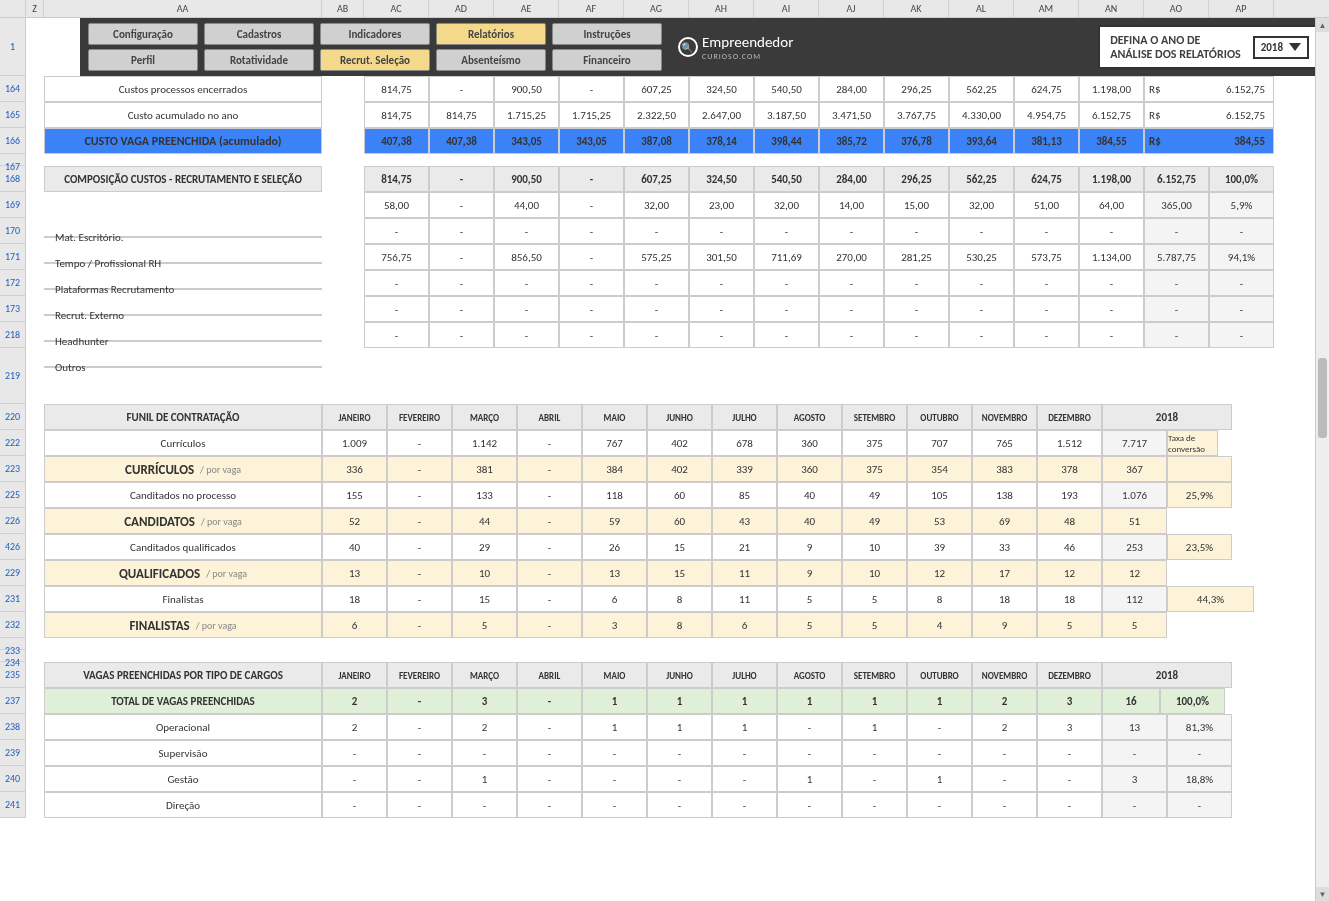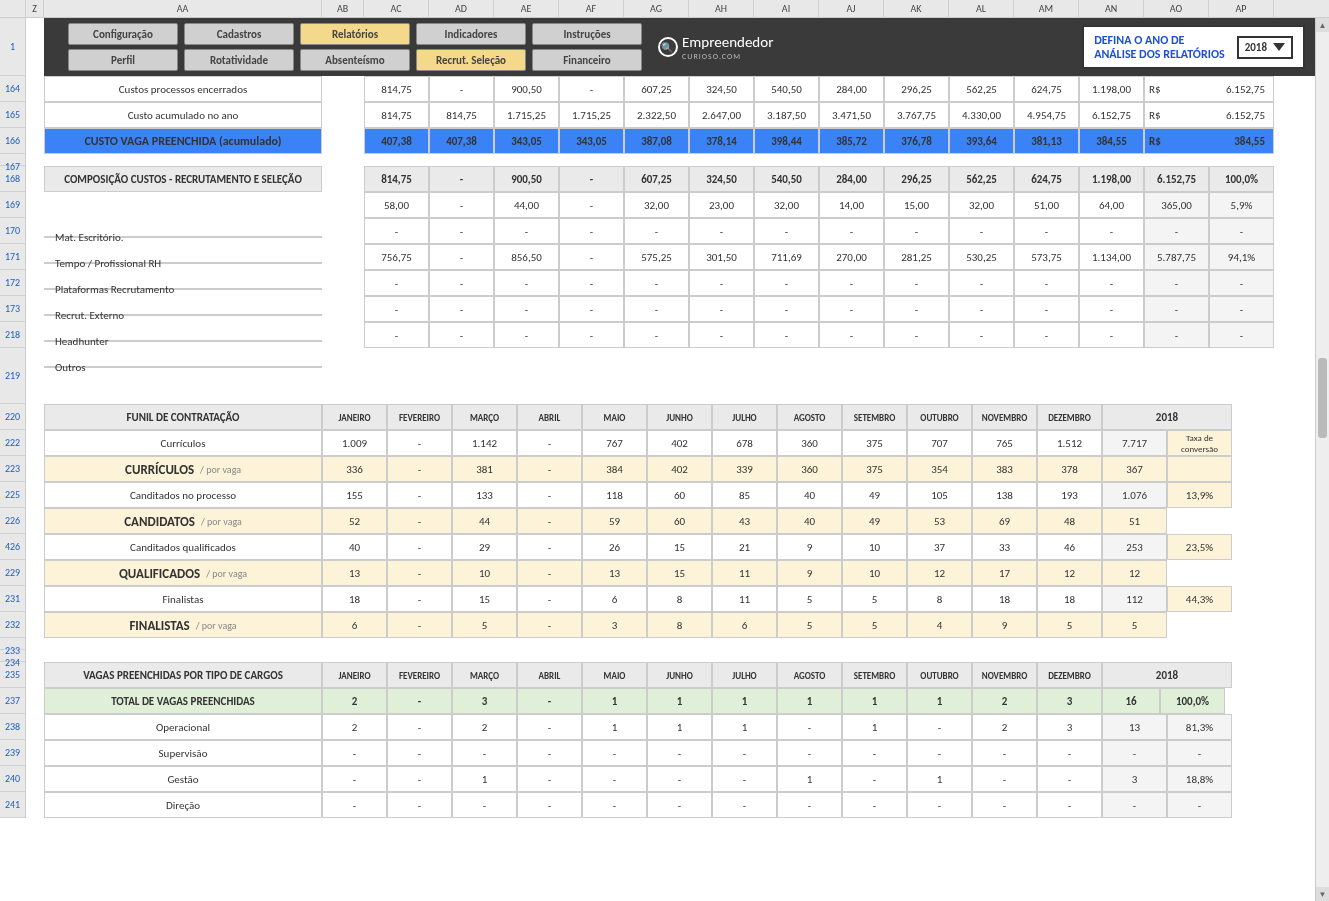--- a/index.html
+++ b/index.html
@@ -18,30 +18,30 @@
 
 .grid { display: flex; }
 .row-nums { width: 26px; background: #e8e8e8; border-right: 1px solid #ccc; }
 .row-nums .rn { height: 26px; line-height: 26px; text-align: center; font-size: 10px; color: #2060c0; border-bottom: 1px solid #d0d0d0; }
 .row-nums .rn.tall { height: 58px; line-height: 58px; }
 .row-nums .rn.short { height: 12px; }
 
 .content { flex: 1; }
 .z-col { width: 18px; display: inline-block; }
 
-.toolbar { background: #3a3a3a; padding: 6px 24px; display: flex; align-items: center; gap: 6px; height: 58px; }
+.toolbar { background: #3a3a3a; padding: 6px 8px; display: flex; align-items: center; gap: 6px; height: 58px; margin-left: 36px; }
 .tb-col { display: flex; flex-direction: column; gap: 4px; }
 .tb-btn { width: 110px; height: 22px; background: #d0d0d0; border: 1px solid #888; font-size: 11px; font-weight: bold; cursor: pointer; color: #444; border-radius: 2px; }
 .tb-btn.active { background: #f5d98b; }
 .logo { margin-left: 10px; display: flex; align-items: center; gap: 4px; }
 .logo-icon { width: 20px; height: 20px; border: 2px solid #fff; border-radius: 50%; display: flex; align-items: center; justify-content: center; color: #fff; font-size: 10px; }
 .logo-text { color: #fff; font-size: 15px; font-weight: normal; }
 .logo-sub { color: #bbb; font-size: 8px; letter-spacing: 1px; }
 .year-box { margin-left: auto; background: #fff; border: 2px solid #333; padding: 6px 10px; display: flex; align-items: center; gap: 12px; }
-.year-box .yt { font-weight: bold; font-size: 12px; color: #1d4ed8; line-height: 14px; }
+.year-box .yt { font-weight: bold; font-size: 12px; color: #404040; line-height: 14px; }
 .year-select { border: 2px solid #333; padding: 3px 6px; font-weight: bold; display: flex; align-items: center; gap: 6px; }
 .year-select .arrow { width: 0; height: 0; border-left: 6px solid transparent; border-right: 6px solid transparent; border-top: 8px solid #333; }
 
 .row { display: flex; height: 26px; align-items: stretch; }
 .row.sep { height: 12px; }
 .cell { border: 1px solid #ccc; display: flex; align-items: center; justify-content: center; font-size: 11px; background: #fff; }
 .cell.label { width: 278px; justify-content: center; padding: 0 6px; }
 .cell.label.left { justify-content: flex-start; padding-left: 10px; margin-top: 44px; }
 .cell.mon { width: 65px; }
 .cell.tot { width: 65px; background: #f4f4f4; font-weight: normal; }
@@ -123,26 +123,26 @@
         <div id="tb-cols" style="display: flex; gap: 6px;">
             <div class="tb-col">
               <button class="tb-btn">Configuração</button>
               <button class="tb-btn">Perfil</button>
             </div>
             <div class="tb-col">
               <button class="tb-btn">Cadastros</button>
               <button class="tb-btn">Rotatividade</button>
             </div>
             <div class="tb-col">
+              <button class="tb-btn">Indicadores</button>
+              <button class="tb-btn active">Recrut. Seleção</button>
+            </div>
+            <div class="tb-col">
               <button class="tb-btn active">Relatórios</button>
               <button class="tb-btn">Absenteísmo</button>
-            </div>
-            <div class="tb-col">
-              <button class="tb-btn">Indicadores</button>
-              <button class="tb-btn active">Recrut. Seleção</button>
             </div>
             <div class="tb-col">
               <button class="tb-btn">Instruções</button>
               <button class="tb-btn">Financeiro</button>
             </div>
           </div>
         <div class="logo">
           <span class="logo-icon">🔍</span>
           <div>
             <div class="logo-text">Empreendedor</div>
@@ -391,21 +391,21 @@
           <div class="cell mon ">-</div>
           <div class="cell mon ">767</div>
           <div class="cell mon ">402</div>
           <div class="cell mon ">678</div>
           <div class="cell mon ">360</div>
           <div class="cell mon ">375</div>
           <div class="cell mon ">707</div>
           <div class="cell mon ">765</div>
           <div class="cell mon ">1.512</div>
     <div class="cell tot">7.717</div>
-    <div class="cell lightyellow" style="width:65px;font-size:9px;text-align:center" rowspan="2">Taxa de conversão</div>
+    <div class="cell lightyellow" style="width:51px;font-size:9px;" rowspan="2">Taxa de conversão</div>
   </div>
         <div class="row">
           <div class="gap"></div>
     <div class="cell label lightyellow">
             <span class="funil-label">CURRÍCULOS</span>
             <span class="per-vaga">/ por vaga</span>
           </div>
     <div class="cell mon lightyellow">336</div>
           <div class="cell mon lightyellow">-</div>
           <div class="cell mon lightyellow">381</div>
@@ -430,21 +430,21 @@
           <div class="cell mon ">-</div>
           <div class="cell mon ">118</div>
           <div class="cell mon ">60</div>
           <div class="cell mon ">85</div>
           <div class="cell mon ">40</div>
           <div class="cell mon ">49</div>
           <div class="cell mon ">105</div>
           <div class="cell mon ">138</div>
           <div class="cell mon ">193</div>
     <div class="cell tot">1.076</div>
-    <div class="cell lightyellow" style="width:65px">13,9%</div>
+    <div class="cell lightyellow" style="width:65px">25,9%</div>
   </div>
         <div class="row">
           <div class="gap"></div>
     <div class="cell label lightyellow">
             <span class="funil-label">CANDIDATOS</span>
             <span class="per-vaga">/ por vaga</span>
           </div>
     <div class="cell mon lightyellow">52</div>
           <div class="cell mon lightyellow">-</div>
           <div class="cell mon lightyellow">44</div>
@@ -465,21 +465,21 @@
     <div class="cell label">Canditados qualificados</div>
     <div class="cell mon ">40</div>
           <div class="cell mon ">-</div>
           <div class="cell mon ">29</div>
           <div class="cell mon ">-</div>
           <div class="cell mon ">26</div>
           <div class="cell mon ">15</div>
           <div class="cell mon ">21</div>
           <div class="cell mon ">9</div>
           <div class="cell mon ">10</div>
-          <div class="cell mon ">37</div>
+          <div class="cell mon ">39</div>
           <div class="cell mon ">33</div>
           <div class="cell mon ">46</div>
     <div class="cell tot">253</div>
     <div class="cell lightyellow" style="width:65px">23,5%</div>
   </div>
         <div class="row">
           <div class="gap"></div>
     <div class="cell label lightyellow">
             <span class="funil-label">QUALIFICADOS</span>
             <span class="per-vaga">/ por vaga</span>
@@ -508,21 +508,21 @@
           <div class="cell mon ">-</div>
           <div class="cell mon ">6</div>
           <div class="cell mon ">8</div>
           <div class="cell mon ">11</div>
           <div class="cell mon ">5</div>
           <div class="cell mon ">5</div>
           <div class="cell mon ">8</div>
           <div class="cell mon ">18</div>
           <div class="cell mon ">18</div>
     <div class="cell tot">112</div>
-    <div class="cell lightyellow" style="width:65px">44,3%</div>
+    <div class="cell lightyellow" style="width:87px">44,3%</div>
   </div>
         <div class="row">
           <div class="gap"></div>
     <div class="cell label lightyellow">
             <span class="funil-label">FINALISTAS</span>
             <span class="per-vaga">/ por vaga</span>
           </div>
     <div class="cell mon lightyellow">6</div>
           <div class="cell mon lightyellow">-</div>
           <div class="cell mon lightyellow">5</div>

